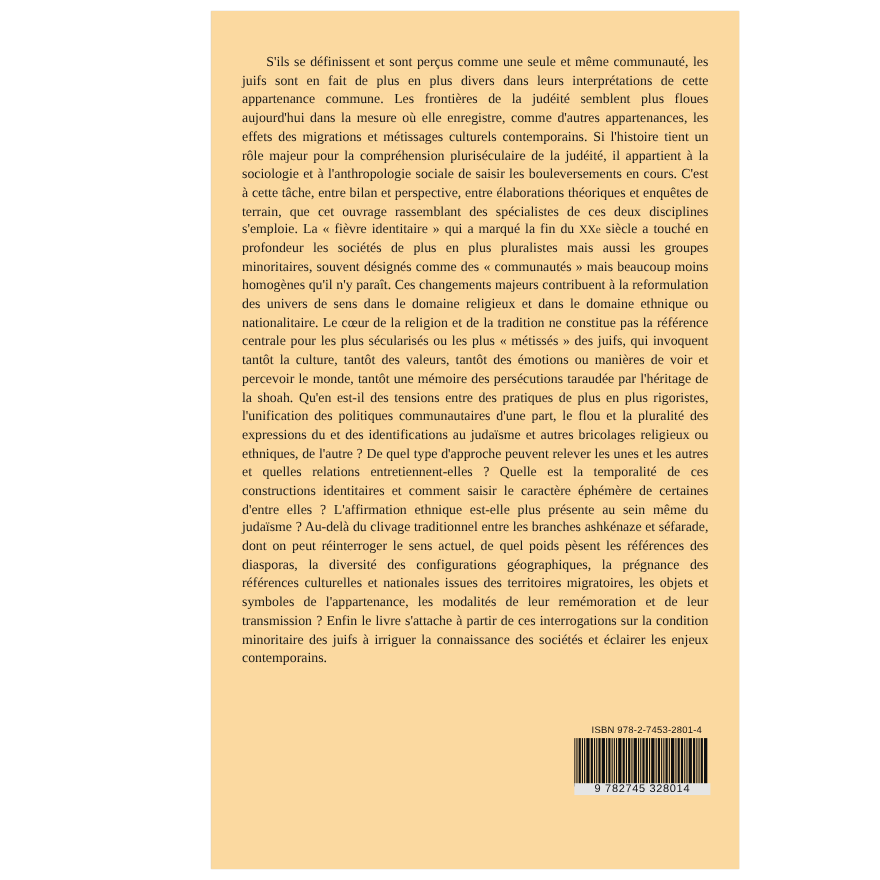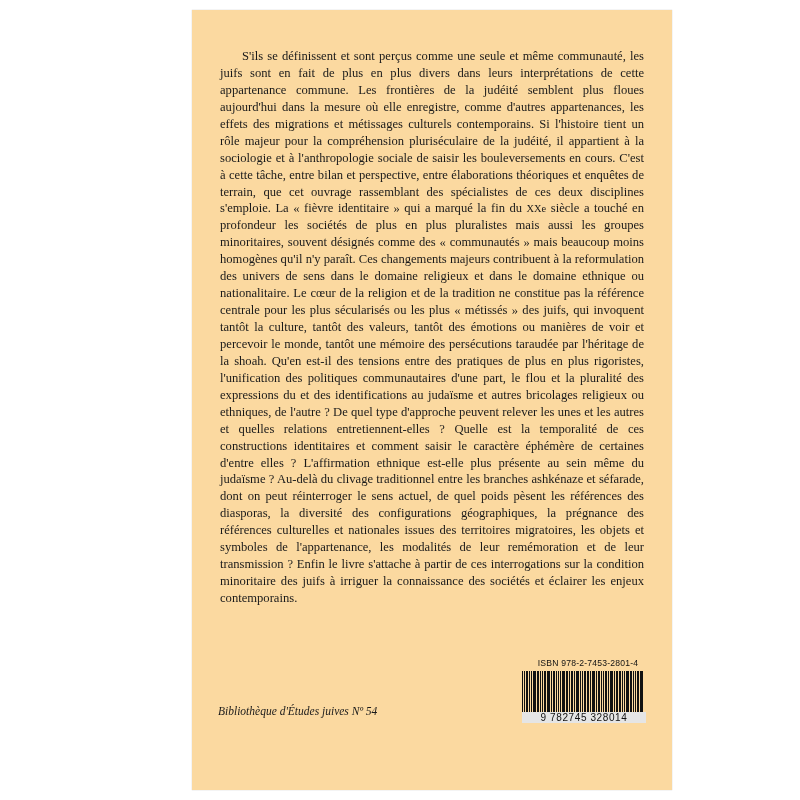--- a/index.html
+++ b/index.html
@@ -109,21 +109,20 @@
 </head>
 <body>
 
 <div class="page">
   <div class="book-back">
 
     <div class="blurb">
       <span>S'ils se définissent et sont perçus comme une seule et même communauté, les juifs sont en fait de plus en plus divers dans leurs interprétations de cette appartenance commune. Les frontières de la judéité semblent plus floues aujourd'hui dans la mesure où elle enregistre, comme d'autres appartenances, les effets des migrations et métissages culturels contemporains. Si l'histoire tient un rôle majeur pour la compréhension pluriséculaire de la judéité, il appartient à la sociologie et à l'anthropologie sociale de saisir les bouleversements en cours. C'est à cette tâche, entre bilan et perspective, entre élaborations théoriques et enquêtes de terrain, que cet ouvrage rassemblant des spécialistes de ces deux disciplines s'emploie. La « fièvre identitaire » qui a marqué la fin du </span><span class="sc">XXe</span><span> siècle a touché en profondeur les sociétés de plus en plus pluralistes mais aussi les groupes minoritaires, souvent désignés comme des « communautés » mais beaucoup moins homogènes qu'il n'y paraît. Ces changements majeurs contribuent à la reformulation des univers de sens dans le domaine religieux et dans le domaine ethnique ou nationalitaire. Le cœur de la religion et de la tradition ne constitue pas la référence centrale pour les plus sécularisés ou les plus « métissés » des juifs, qui invoquent tantôt la culture, tantôt des valeurs, tantôt des émotions ou manières de voir et percevoir le monde, tantôt une mémoire des persécutions taraudée par l'héritage de la shoah. Qu'en est-il des tensions entre des pratiques de plus en plus rigoristes, l'unification des politiques communautaires d'une part, le flou et la pluralité des expressions du et des identifications au judaïsme et autres bricolages religieux ou ethniques, de l'autre ? De quel type d'approche peuvent relever les unes et les autres et quelles relations entretiennent-elles ? Quelle est la temporalité de ces constructions identitaires et comment saisir le caractère éphémère de certaines d'entre elles ? L'affirmation ethnique est-elle plus présente au sein même du judaïsme ? Au-delà du clivage traditionnel entre les branches ashkénaze et séfarade, dont on peut réinterroger le sens actuel, de quel poids pèsent les références des diasporas, la diversité des configurations géographiques, la prégnance des références culturelles et nationales issues des territoires migratoires, les objets et symboles de l'appartenance, les modalités de leur remémoration et de leur transmission ? Enfin le livre s'attache à partir de ces interrogations sur la condition minoritaire des juifs à irriguer la connaissance des sociétés et éclairer les enjeux contemporains.</span>
     </div>
 
-    <div class="footer-series">Bibliothèque d'Études juives Nº 54</div>
 
     <div class="isbn-block">
       <div class="isbn-text">ISBN  978-2-7453-2801-4</div>
       <div class="barcode">
         <div class="bars">
           <span style="width:1px"></span>
             <span style="width:1px"></span>
           <span style="width:2px"></span>
             <span style="width:1px"></span>
           <span style="width:1px"></span>

